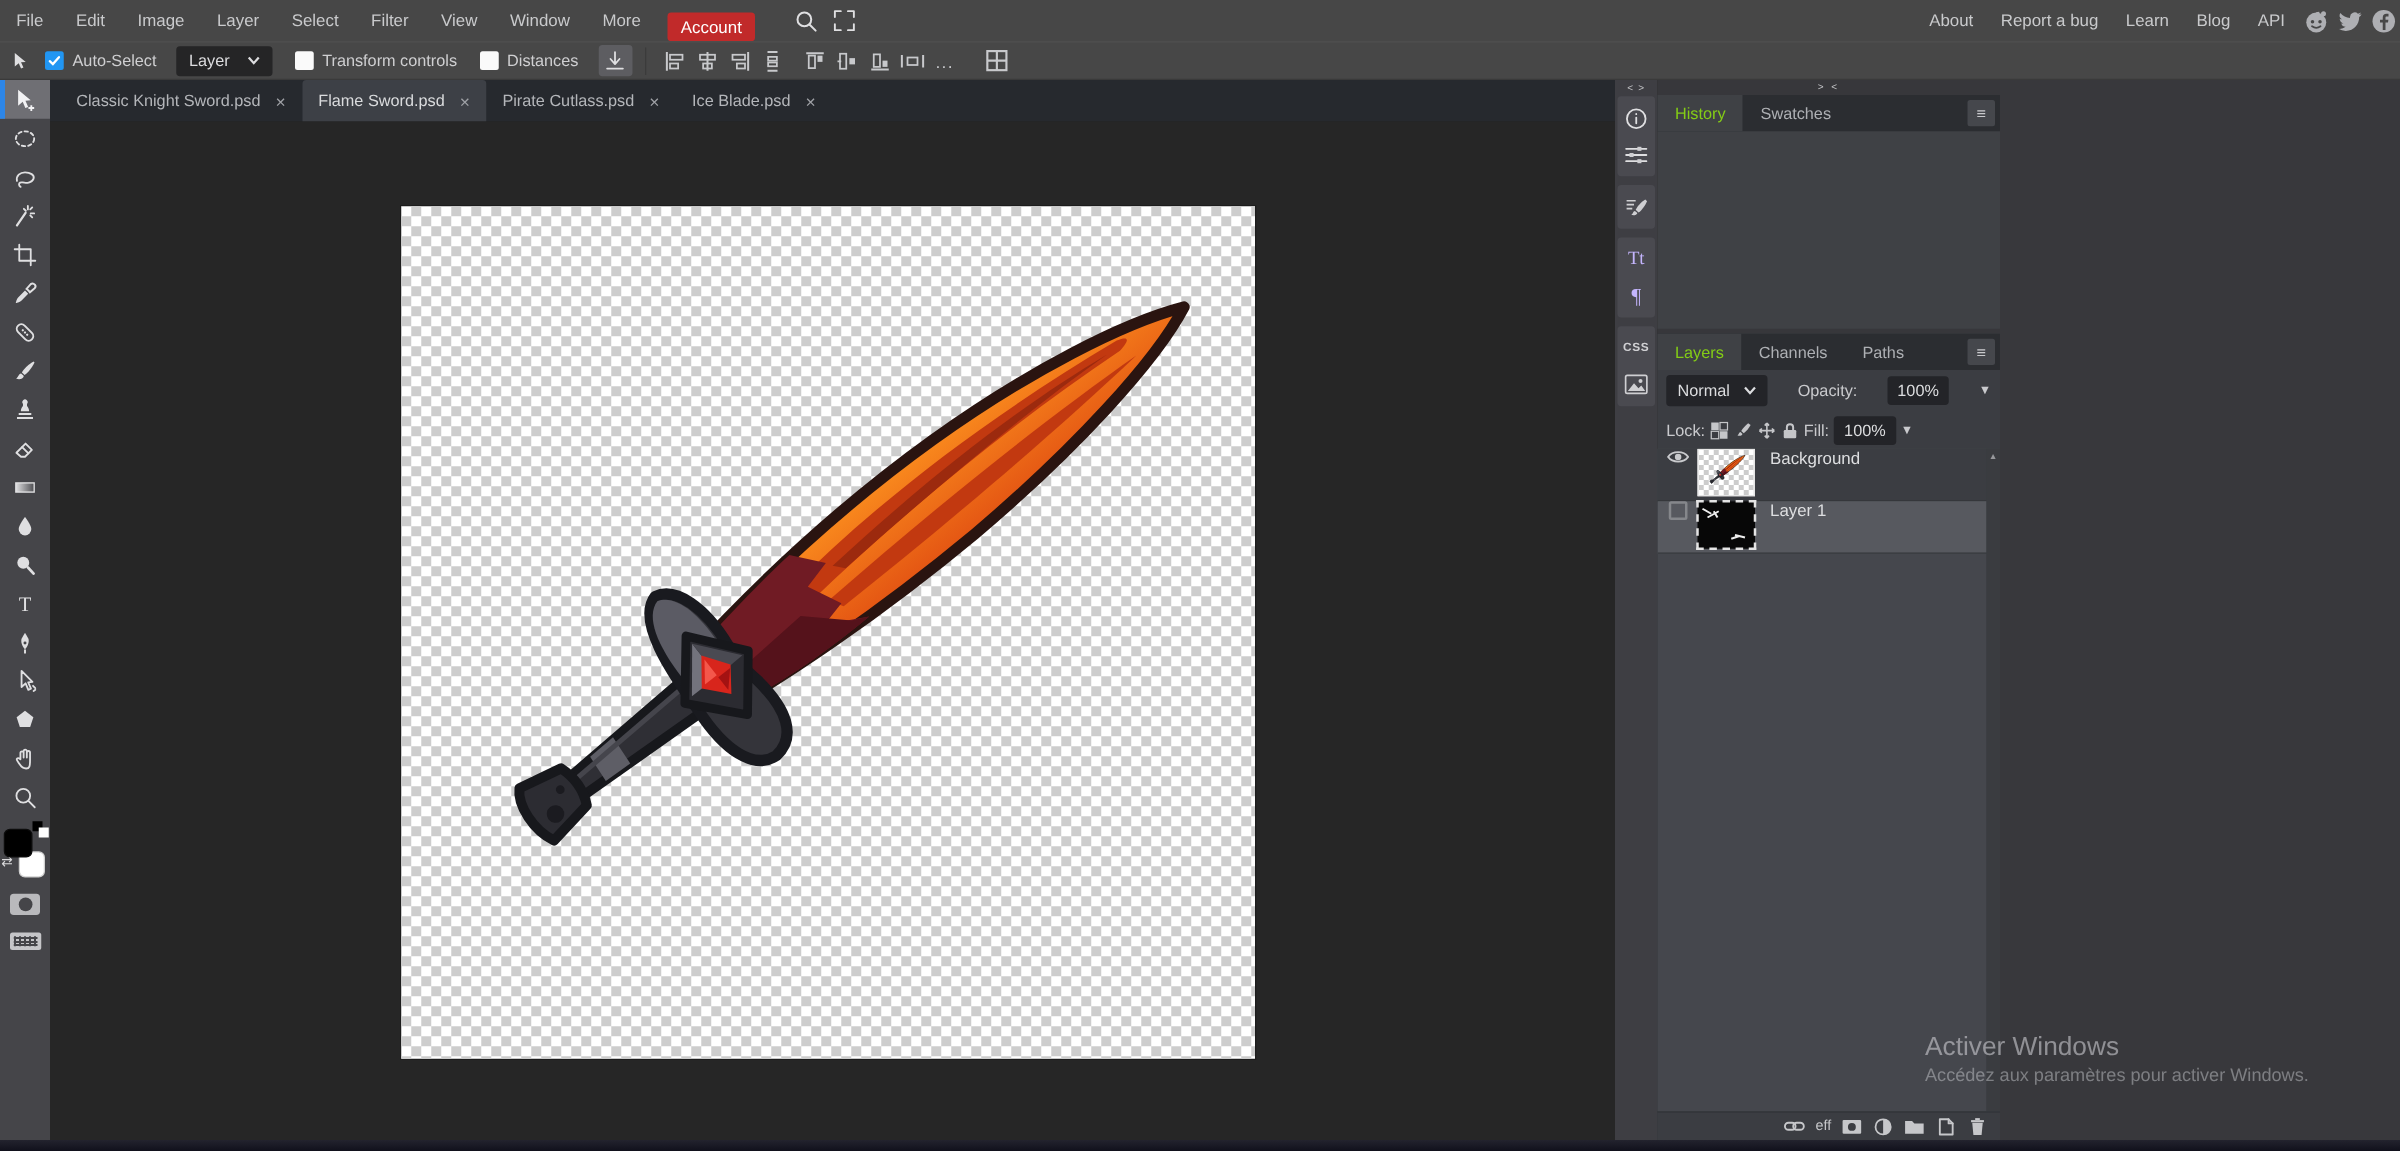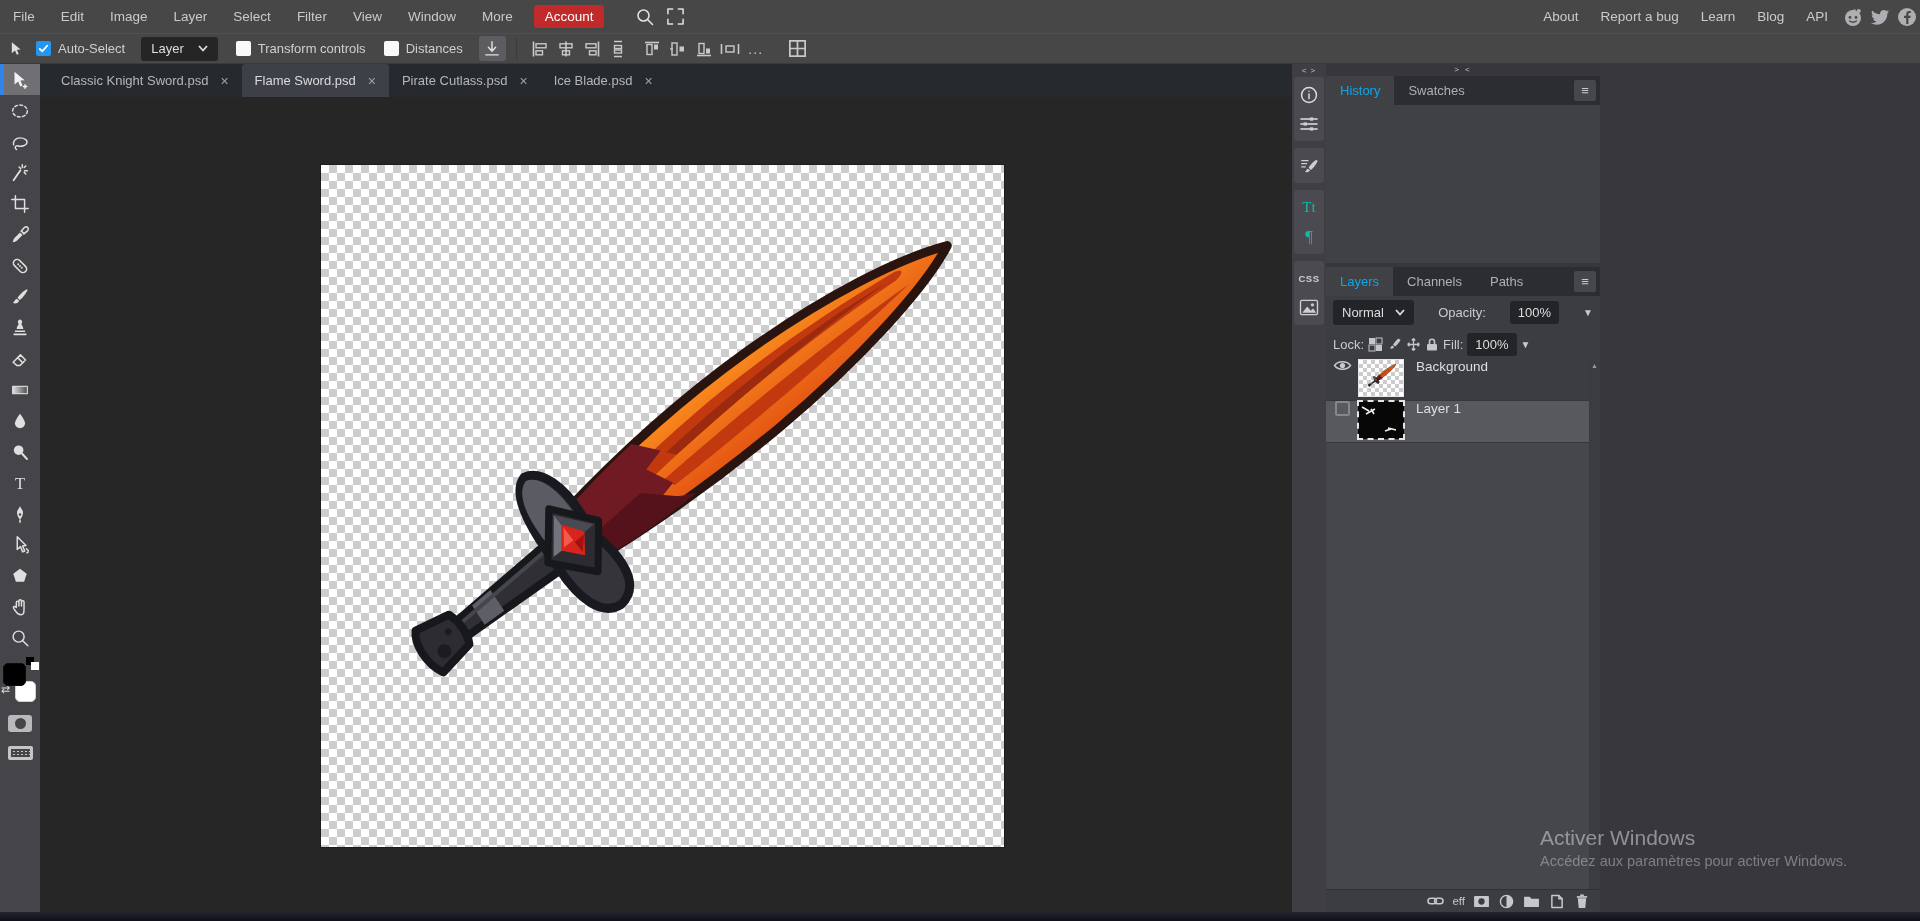--- a/index.html
+++ b/index.html
@@ -2,21 +2,21 @@
 <html><head>
 <meta charset="utf-8">
 <style>
   *{margin:0;padding:0;box-sizing:border-box}
   html,body{width:1920px;height:921px;overflow:hidden}
   body{position:relative;background:#262626;font-family:"Liberation Sans",sans-serif;color:#C9CACC;-webkit-font-smoothing:antialiased}
   svg{display:block}
   .ic{stroke:#DFDFE1;fill:none;stroke-width:1.6;stroke-linecap:round;stroke-linejoin:round}
 
   
-  .menubar{position:absolute;left:0;top:0;right:0;height:33px;background:#474747;display:flex;align-items:center;font-size:13.5px;z-index:20}
+  .menubar{position:absolute;left:0;top:0;right:0;height:33px;background:#474747;display:flex;align-items:flex-end;font-size:13.5px;z-index:20}
   .menu-item{padding:0 13px;height:100%;display:flex;align-items:center;cursor:default}
   .account-btn{background:#C12A2A;color:#fff;border-radius:3px;padding:4px 11px;margin:0 26px 0 8px}
   .top-icon{width:30px;height:100%;display:flex;align-items:center;justify-content:center}
   .menu-right{margin-left:auto;display:flex;align-items:center;height:100%}
   .menu-link{padding:0 11px;height:100%;display:flex;align-items:center}
   .social{width:27px;height:100%;display:flex;align-items:center;justify-content:center}
 
   
   .optbar{position:absolute;left:0;top:33px;right:0;height:31px;background:#474747;border-top:1px solid #515151;border-bottom:1px solid #3A3A3A;display:flex;align-items:center;font-size:13px;color:#CFCFD1;z-index:20;padding-left:6px}
   .chk{width:15px;height:15px;border-radius:2px;margin:0 7px 0 10px;flex:none}
@@ -57,29 +57,29 @@
   .canvas{position:absolute;left:281px;top:68px;width:683px;height:682px;background-color:#fff;
     background-image:conic-gradient(#CDCDCD 25%,transparent 0 50%,#CDCDCD 0 75%,transparent 0);
     background-size:16px 16px;box-shadow:0 0 0 1px #1c1c1c}
   .canvas svg{position:absolute;inset:0}
 
   
   .rightstrip{position:absolute;left:1292px;top:64px;width:34px;bottom:9px;background:#3E3E43;display:flex;flex-direction:column;align-items:center;z-index:5}
   .strip-collapse{height:13px;font-size:8px;color:#C6C7CA;letter-spacing:1px;display:flex;align-items:center}
   .sgroup{background:#4A4A50;border-radius:3px;width:30px;display:flex;flex-direction:column;align-items:center;margin-bottom:7px;padding:3px 0}
   .scell{width:30px;height:29px;display:flex;align-items:center;justify-content:center;color:#CFCFD2}
-  .ttxt{font-family:"Liberation Serif",serif;font-size:15px;color:#14b8a6}
+  .ttxt{font-family:"Liberation Serif",serif;font-size:15px;color:#c4b5fd}
   .csstxt{font-size:9.5px;font-weight:bold;letter-spacing:.5px;color:#CFCFD2}
 
   
   .panels{position:absolute;left:1326px;top:64px;width:274px;bottom:9px;display:flex;flex-direction:column;z-index:5;background:#37373B}
   .panel-collapse{height:12px;font-size:8px;color:#C6C7CA;text-align:center;letter-spacing:2px;line-height:12px}
   .ptabs{height:29px;background:#2B2D31;display:flex;align-items:stretch;font-size:13px;color:#AEB0B4;flex:none}
   .ptab{padding:0 14px;display:flex;align-items:center}
-  .ptab.active{background:#3F4145;color:#0ea5e9}
+  .ptab.active{background:#3F4145;color:#84cc16}
   .pmenu{margin-left:auto;margin-right:4px;align-self:center;width:22px;height:21px;background:#45474C;border-radius:2px;display:flex;align-items:center;justify-content:center;color:#C9CACD;font-size:13px}
   .history{height:187px;display:flex;flex-direction:column;flex:none;position:relative;background:#3F4145}
   .hist-list{flex:1;position:relative;font-size:13.5px;color:#E2E3E5}
   .hist-item{height:26px;display:flex;align-items:center;padding:0 10px}
   .gutter{position:absolute;right:0;top:0;bottom:0;width:11px;background:#3A3C40;color:#97989C;font-size:7px;text-align:center;padding-top:3px}
   .panel-gap{height:4px;flex:none}
   .layerspanel{flex:1;display:flex;flex-direction:column;background:#3B3D42;position:relative}
   .blendrow{height:33px;display:flex;align-items:center;padding:0 7px;gap:24px;font-size:13px;color:#C9CACD;flex:none}
   .pselect{background:#232428;border-radius:3px;height:25px;display:flex;align-items:center;justify-content:space-between;padding:0 9px;width:118px;color:#DCDDDF}
   .well{background:#232428;border-radius:3px;height:23px;padding:0 8px;display:flex;align-items:center;color:#DCDDDF}

